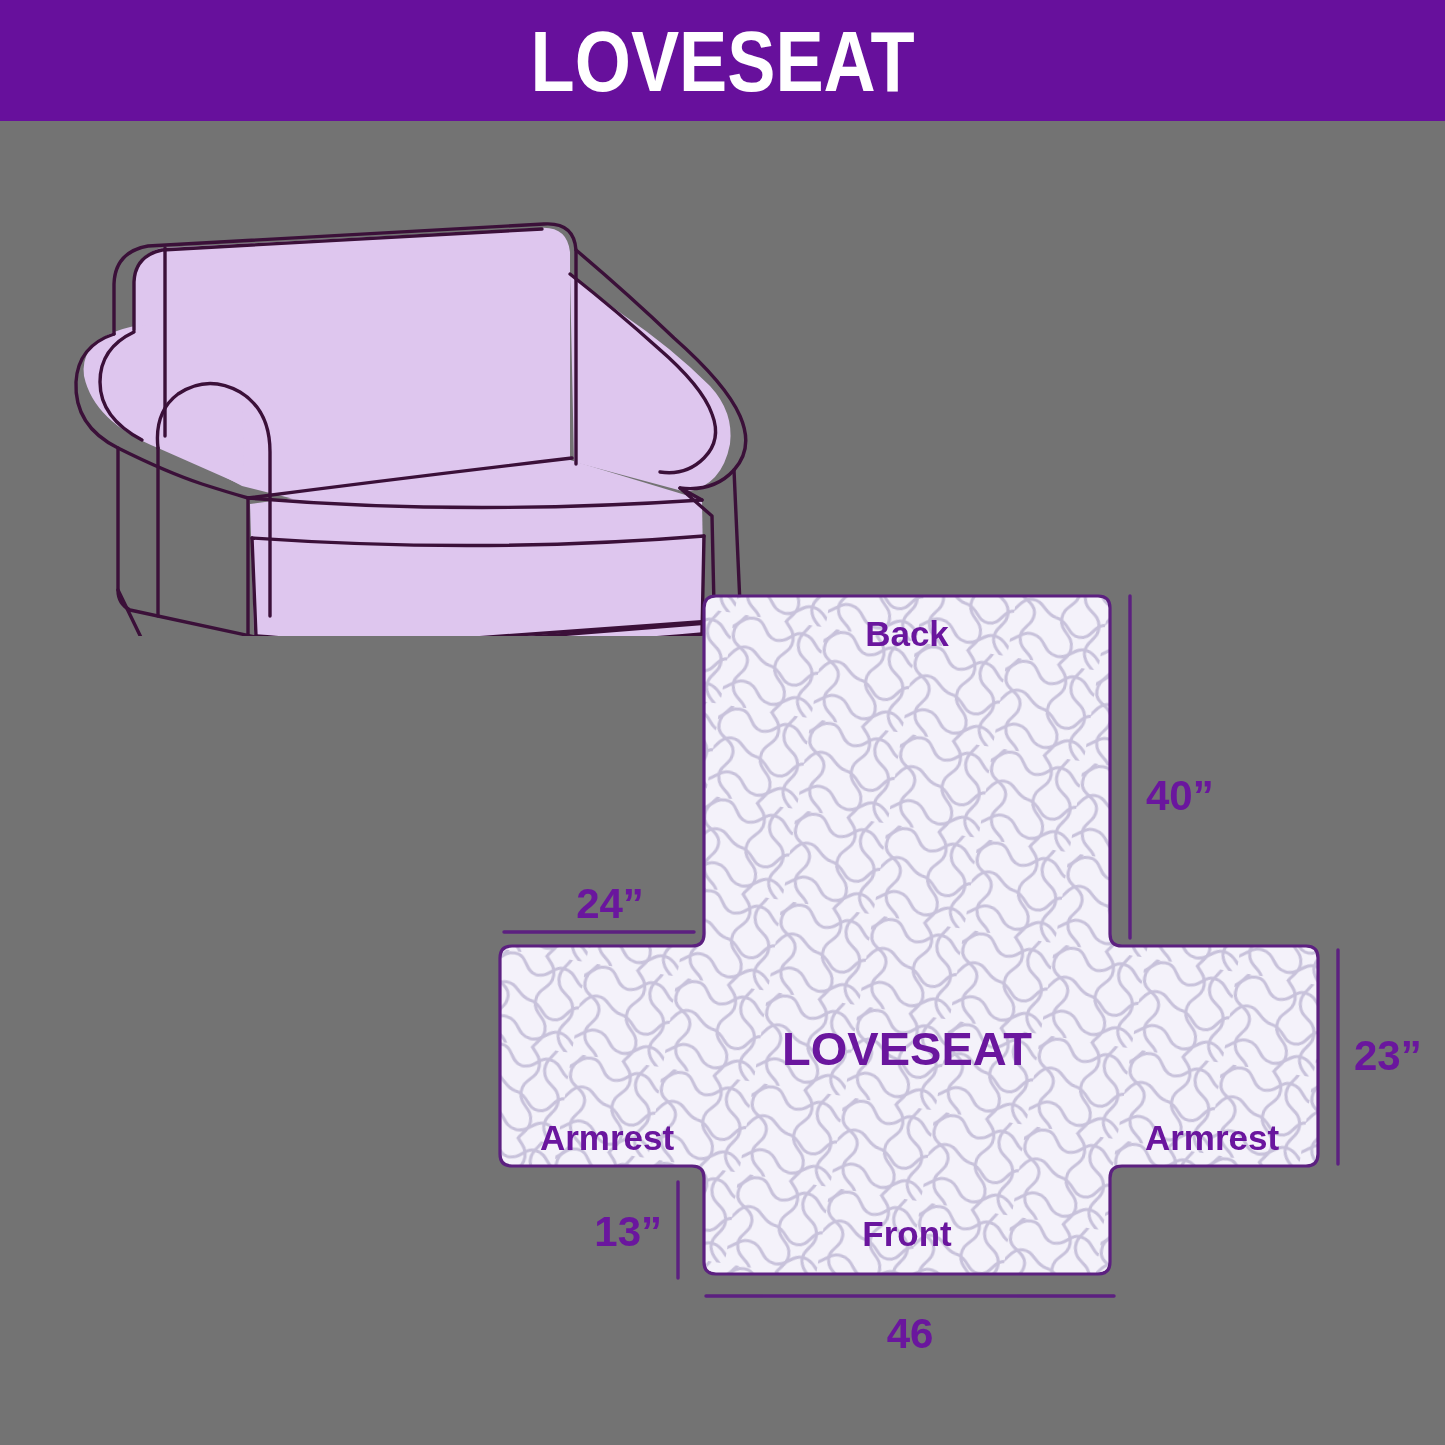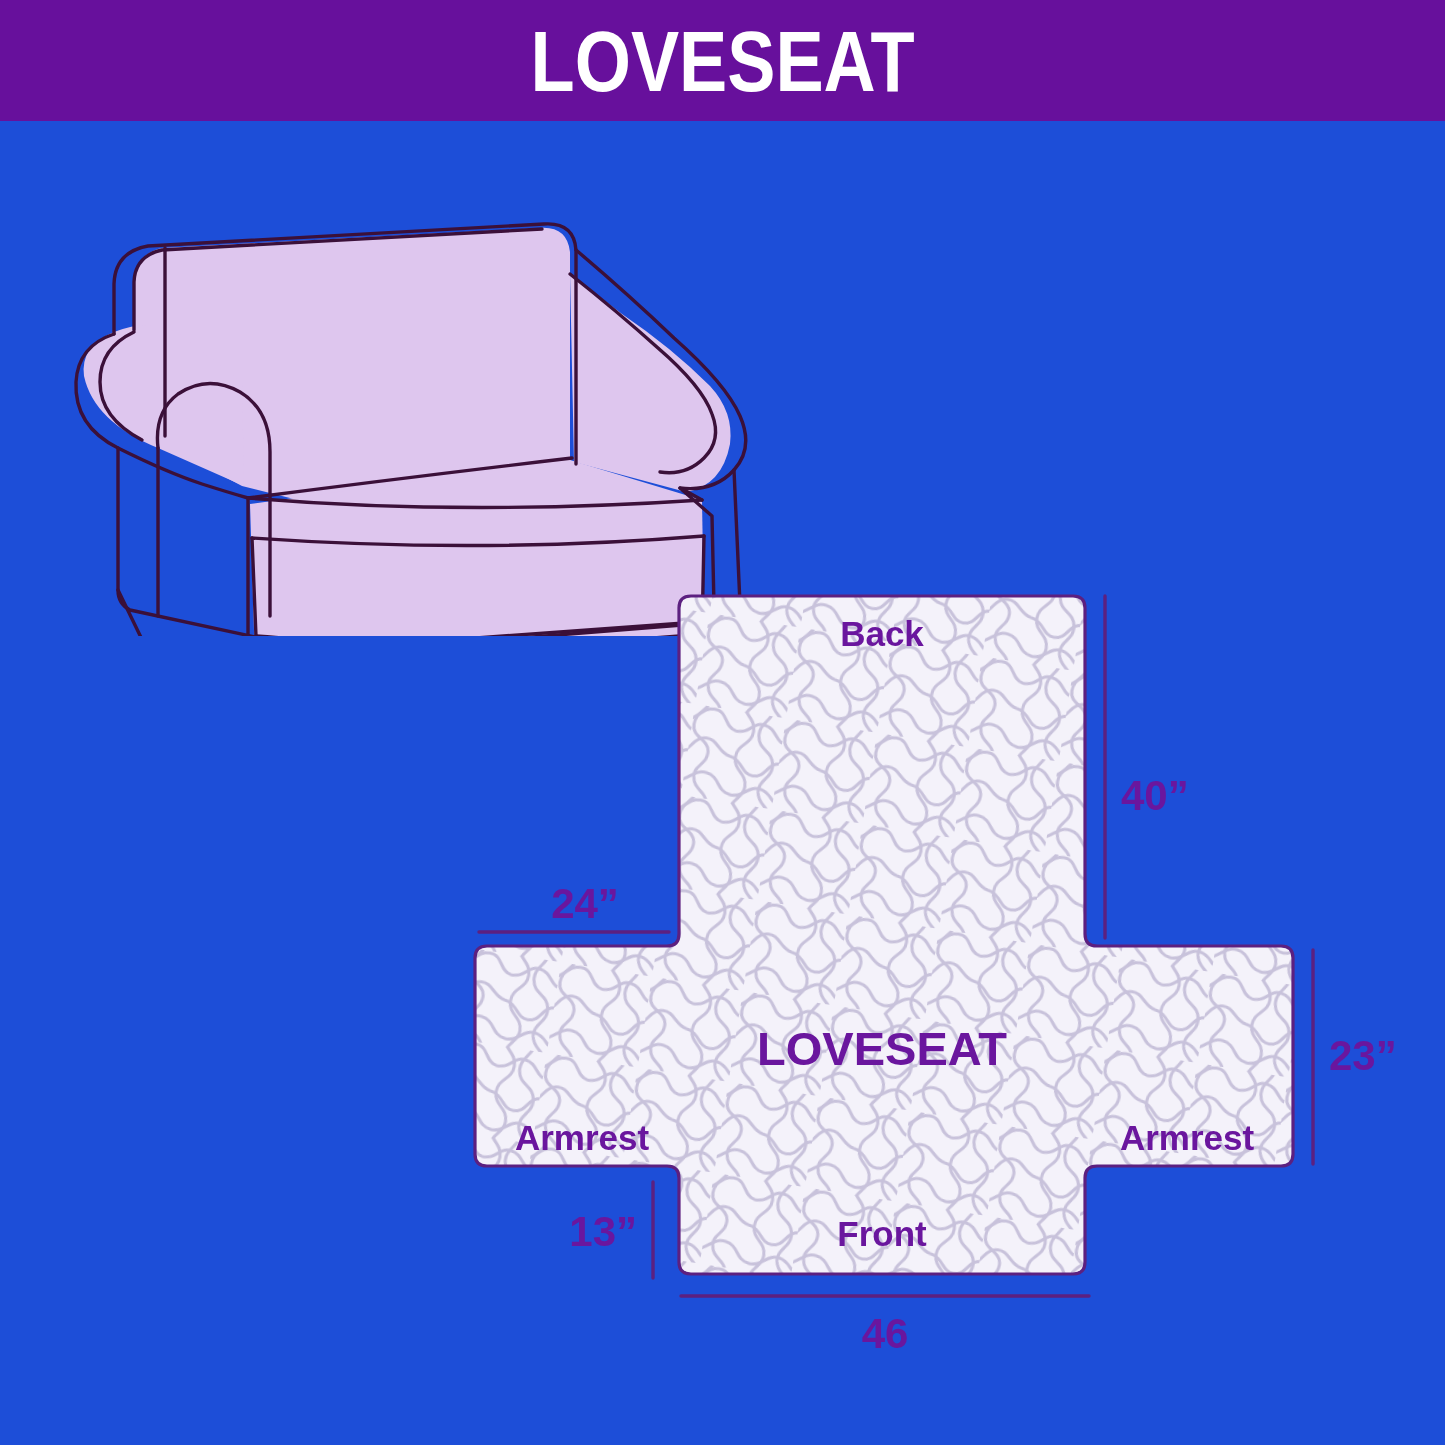--- a/index.html
+++ b/index.html
@@ -13,21 +13,21 @@
     height: 1445px;
     font-family: "Liberation Sans", sans-serif;
     -webkit-font-smoothing: antialiased;
     overflow: hidden;
   }
 
   #page {
     position: relative;
     width: 1445px;
     height: 1445px;
-    background: #1d4ed8;
+    background: #737373;
     overflow: hidden;
   }
 
   
   .banner {
     position: absolute;
     left: 0;
     top: 0;
     width: 1445px;
     height: 121px;
@@ -56,21 +56,21 @@
     left: 62px;
     top: 186px;
     width: 700px;
     height: 450px;
   }
   .sofa-wrap svg { display: block; width: 100%; height: 100%; }
 
   
   .diagram-wrap {
     position: absolute;
-    left: 437px;
+    left: 462px;
     top: 570px;
     width: 960px;
     height: 790px;
   }
   .diagram-wrap svg { display: block; width: 100%; height: 100%; overflow: visible; }
 
   .dim-text {
     font-family: "Liberation Sans", sans-serif;
     font-weight: bold;
     fill: #6A169E;

